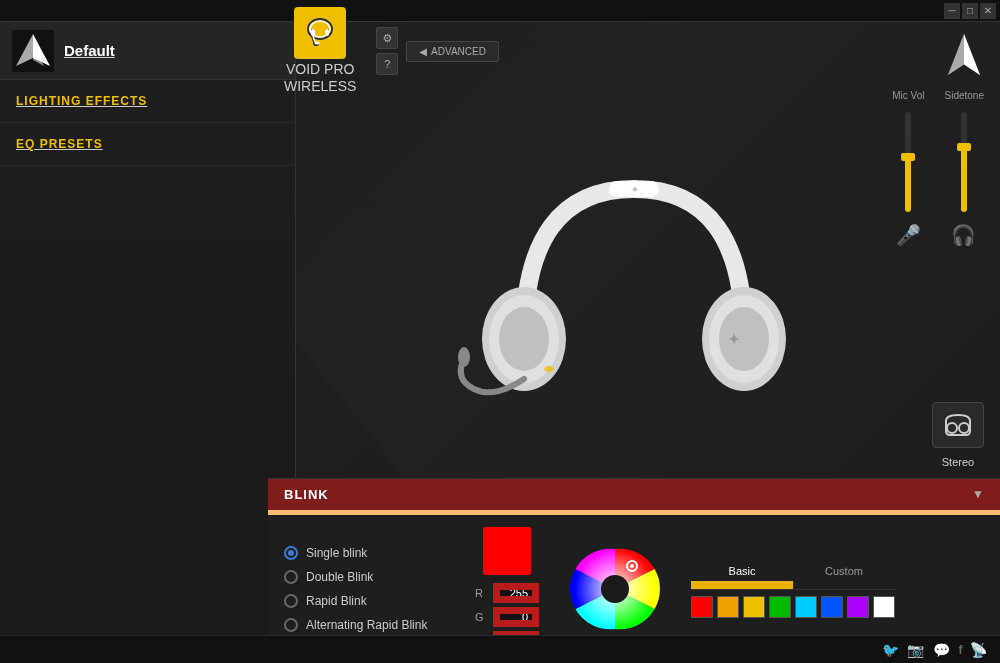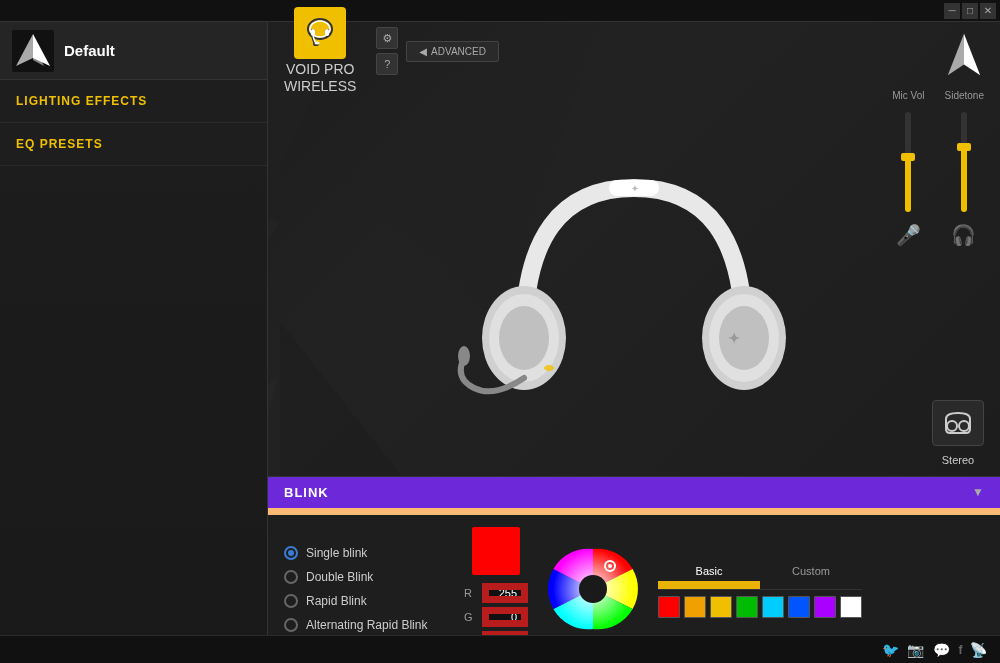--- a/index.html
+++ b/index.html
@@ -55,26 +55,27 @@
       pointer-events: none;
       z-index: 0;
     }
     .bg-shapes svg {
       width: 100%;
       height: 100%;
     }
 
     
     .sidebar {
-      width: 268px;
+      width: 296px;
       background: linear-gradient(180deg, #1e1e1e 0%, #191919 100%);
       border-right: 1px solid #333;
       z-index: 1;
       flex-shrink: 0;
       position: relative;
+      text-decoration: underline;
     }
 
     .device-header {
       display: flex;
       align-items: center;
       padding: 8px 12px;
       background: #252525;
       border-bottom: 1px solid #333;
       height: 58px;
     }
@@ -312,39 +313,39 @@
       background: #1e1e1e;
       border-top: 1px solid #333;
       padding: 0;
       flex-shrink: 0;
     }
     .blink-header {
       display: flex;
       align-items: flex-start;
       justify-content: space-between;
       padding: 8px 16px;
-      background: #6d28d9;
-      border-bottom: 7px solid #fdba74;
+      background: #7f1d1d;
+      border-bottom: 5px solid #fdba74;
       cursor: pointer;
     }
     .blink-title {
       font-size: 13px;
       font-weight: bold;
       color: #fff;
       letter-spacing: 1px;
     }
     .blink-dropdown-arrow {
       color: #aaa;
       font-size: 12px;
     }
 
     .blink-content {
       display: flex;
       padding: 12px 16px;
-      gap: 20px;
+      gap: 31px;
     }
 
     
     .blink-options {
       display: flex;
       flex-direction: column;
       gap: 10px;
       min-width: 160px;
       justify-content: center;
     }

